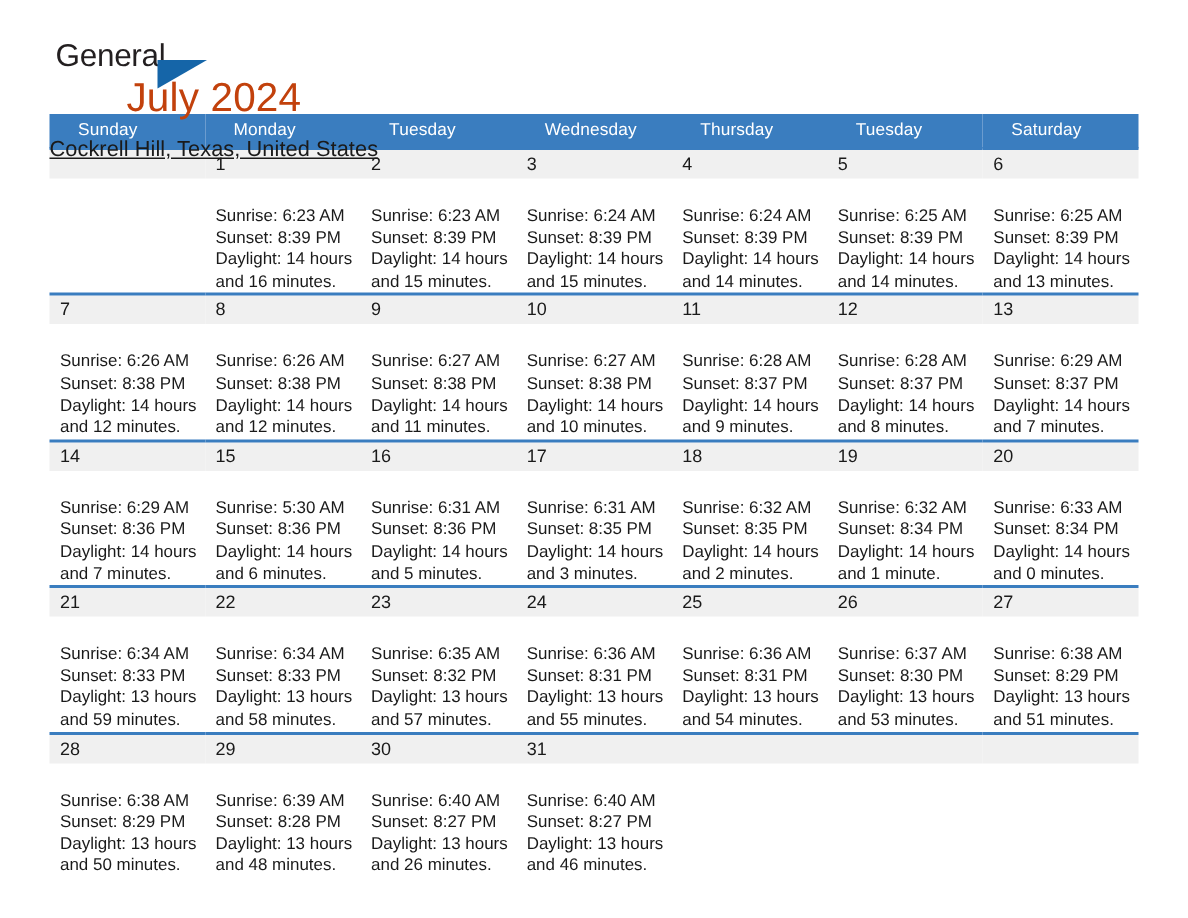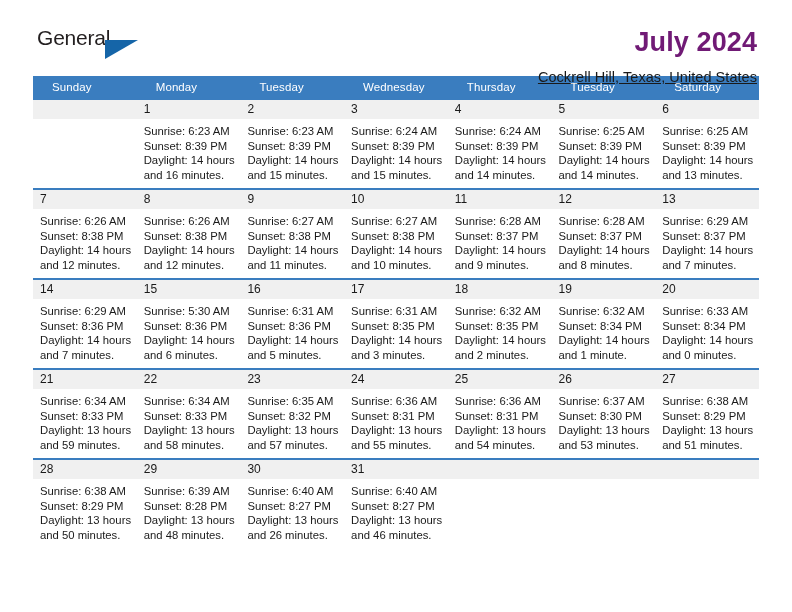--- a/index.html
+++ b/index.html
@@ -24,20 +24,21 @@
   }
 
   
   .header {
     display: flex;
     align-items: flex-start;
     justify-content: space-between;
     padding-top: 26px;
     height: 72px;
     box-sizing: border-box;
+    flex-direction: column;
   }
   .logo {
     position: relative;
     width: 180px;
     height: 52px;
     padding-left: 4px;
     box-sizing: border-box;
   }
   .logo-general {
     font-size: 21px;
@@ -63,25 +64,26 @@
     height: 0;
     border-left: 33px solid #1565a8;
     border-bottom: 19px solid transparent;
   }
   .title-block {
     text-align: right;
     padding-right: 2px;
   }
   .cal-title {
     font-size: 27px;
-    font-weight: bold;
-    color: #701a75;
+    font-weight: normal;
+    color: #c2410c;
     line-height: 32px;
     margin: 0;
     letter-spacing: 0.1px;
+    text-align: center;
   }
   .cal-subtitle {
     font-size: 14.5px;
     color: #1a1a1a;
     line-height: 20px;
     margin: 9px 0 0 0;
     letter-spacing: 0.05px;
     text-decoration: underline;
   }
 
@@ -116,21 +118,21 @@
     color: #1a1a1a;
     padding: 3px 0 3px 7px;
     height: 19px;
     box-sizing: border-box;
     line-height: 13px;
   }
   .daynum.empty {
     background: #f0f0f0;
   }
   .cell-body {
-    padding: 5px 9px 0 7px;
+    padding: 18px 9px 0 7px;
     font-size: 11.3px;
     line-height: 14.6px;
     color: #1a1a1a;
   }
   .cell-body div {
     white-space: nowrap;
   }
   .cell-empty {
     background: transparent;
   }

